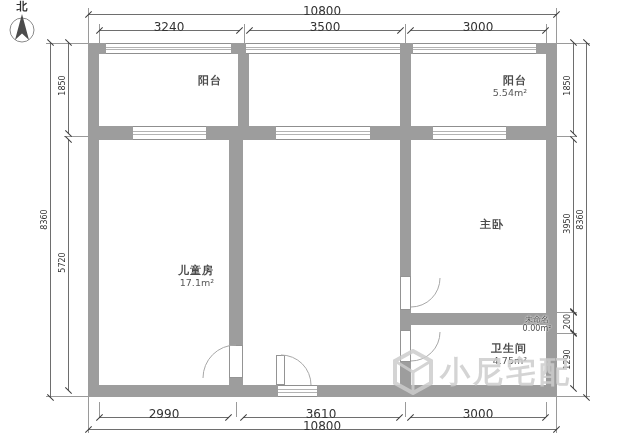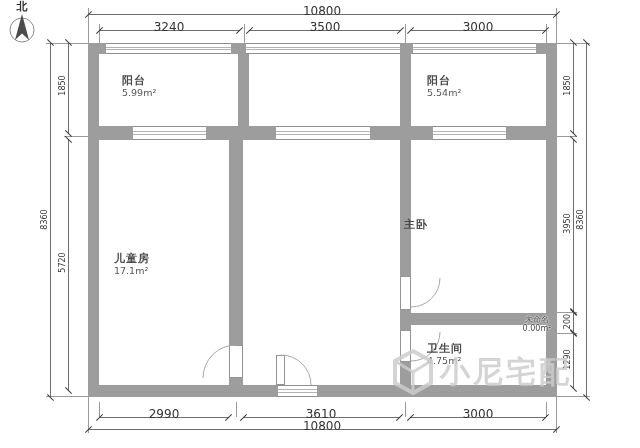--- a/index.html
+++ b/index.html
@@ -6,21 +6,21 @@
   .canvas{position:relative;width:640px;height:448px;background:#ffffff;overflow:hidden;
           font-family:"DejaVu Sans","Liberation Sans",sans-serif;}
   .wall{position:absolute;background:#9d9d9d;}
   .win-h{position:absolute;background:#fff;border-top:1px solid #8f8f8f;border-bottom:1px solid #8f8f8f;
          box-sizing:border-box;
          background-image:linear-gradient(#b3b3b3,#b3b3b3),linear-gradient(#b3b3b3,#b3b3b3);
          background-size:100% 1px,100% 1px;background-position:0 34%,0 67%;background-repeat:no-repeat;}
   .frame-v{position:absolute;background:#fff;border:1px solid #949494;box-sizing:border-box;}
   .leaf{position:absolute;background:#fff;border:1px solid #949494;box-sizing:border-box;}
   .arcs{position:absolute;left:0;top:0;pointer-events:none;}
-  .room-label{position:absolute;width:100px;text-align:left;color:#4b4b4b;}
+  .room-label{position:absolute;width:100px;text-align:right;color:#4b4b4b;}
   .room-name{font-size:11px;line-height:13px;font-weight:600;letter-spacing:1px;}
   .room-area{font-size:9.5px;line-height:12px;color:#585858;}
   .mini-label{position:absolute;width:64px;text-align:center;color:#4c4c4c;font-size:8px;line-height:9px;
               text-shadow:0 0 2px #fff,0 0 2px #fff;z-index:6;}
   .dim-h{position:absolute;height:0;border-top:1px solid #6e6e6e;}
   .dim-h::before,.dim-h::after{content:"";position:absolute;width:9px;height:1px;background:#3c3c3c;
         transform:rotate(-45deg);top:-1px;}
   .dim-h::before{left:-4px;} .dim-h::after{right:-4px;}
   .dim-v{position:absolute;width:0;border-left:1px solid #6e6e6e;}
   .dim-v::before,.dim-v::after{content:"";position:absolute;width:9px;height:1px;background:#3c3c3c;
@@ -77,27 +77,26 @@
 
   <svg class="arcs" width="640" height="448" viewBox="0 0 640 448">
     <path d="M203,378 A33,33 0 0 1 236,345" fill="none" stroke="#a8a8a8" stroke-width="1"></path>
     <path d="M440,278 A29,29 0 0 1 411,307" fill="none" stroke="#a8a8a8" stroke-width="1"></path>
     <path d="M440,332 A29,29 0 0 1 411,361" fill="none" stroke="#a8a8a8" stroke-width="1"></path>
     <path d="M281,355 A30,30 0 0 1 311,385" fill="none" stroke="#a8a8a8" stroke-width="1"></path>
   </svg>
 
   <div class="room-label" style="left:122px;top:74px;">
     <div class="room-name">阳台</div>
-    <div class="room-area">5.99m²</div>
   </div>
   <div class="room-label" style="left:427px;top:74px;">
     <div class="room-name">阳台</div>
     <div class="room-area">5.54m²</div>
   </div>
-  <div class="room-label" style="left:114px;top:252px;">
+  <div class="room-label" style="left:114px;top:264px;">
     <div class="room-name">儿童房</div>
     <div class="room-area">17.1m²</div>
   </div>
   <div class="room-label" style="left:404px;top:218px;">
     <div class="room-name">主卧</div>
   </div>
   <div class="room-label" style="left:427px;top:342px;">
     <div class="room-name">卫生间</div>
     <div class="room-area">4.75m²</div>
   </div>

